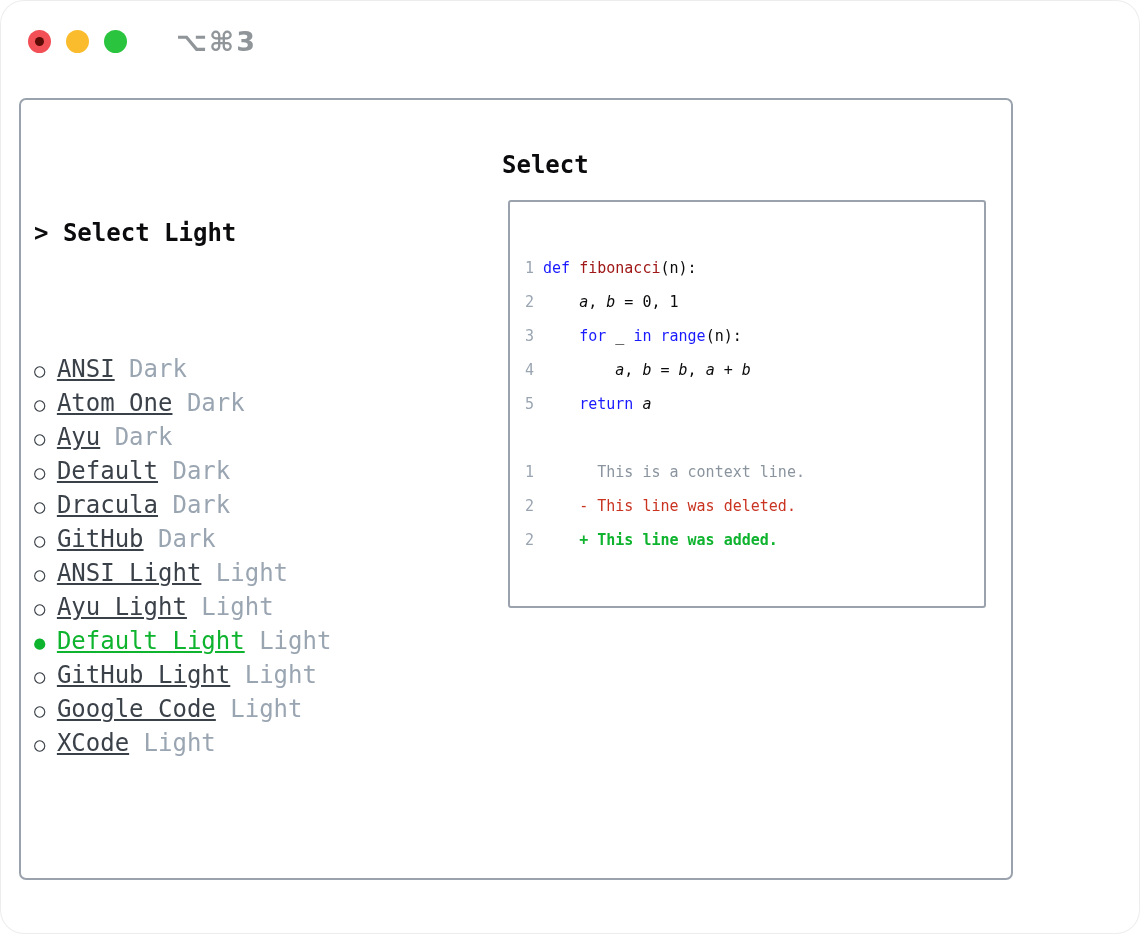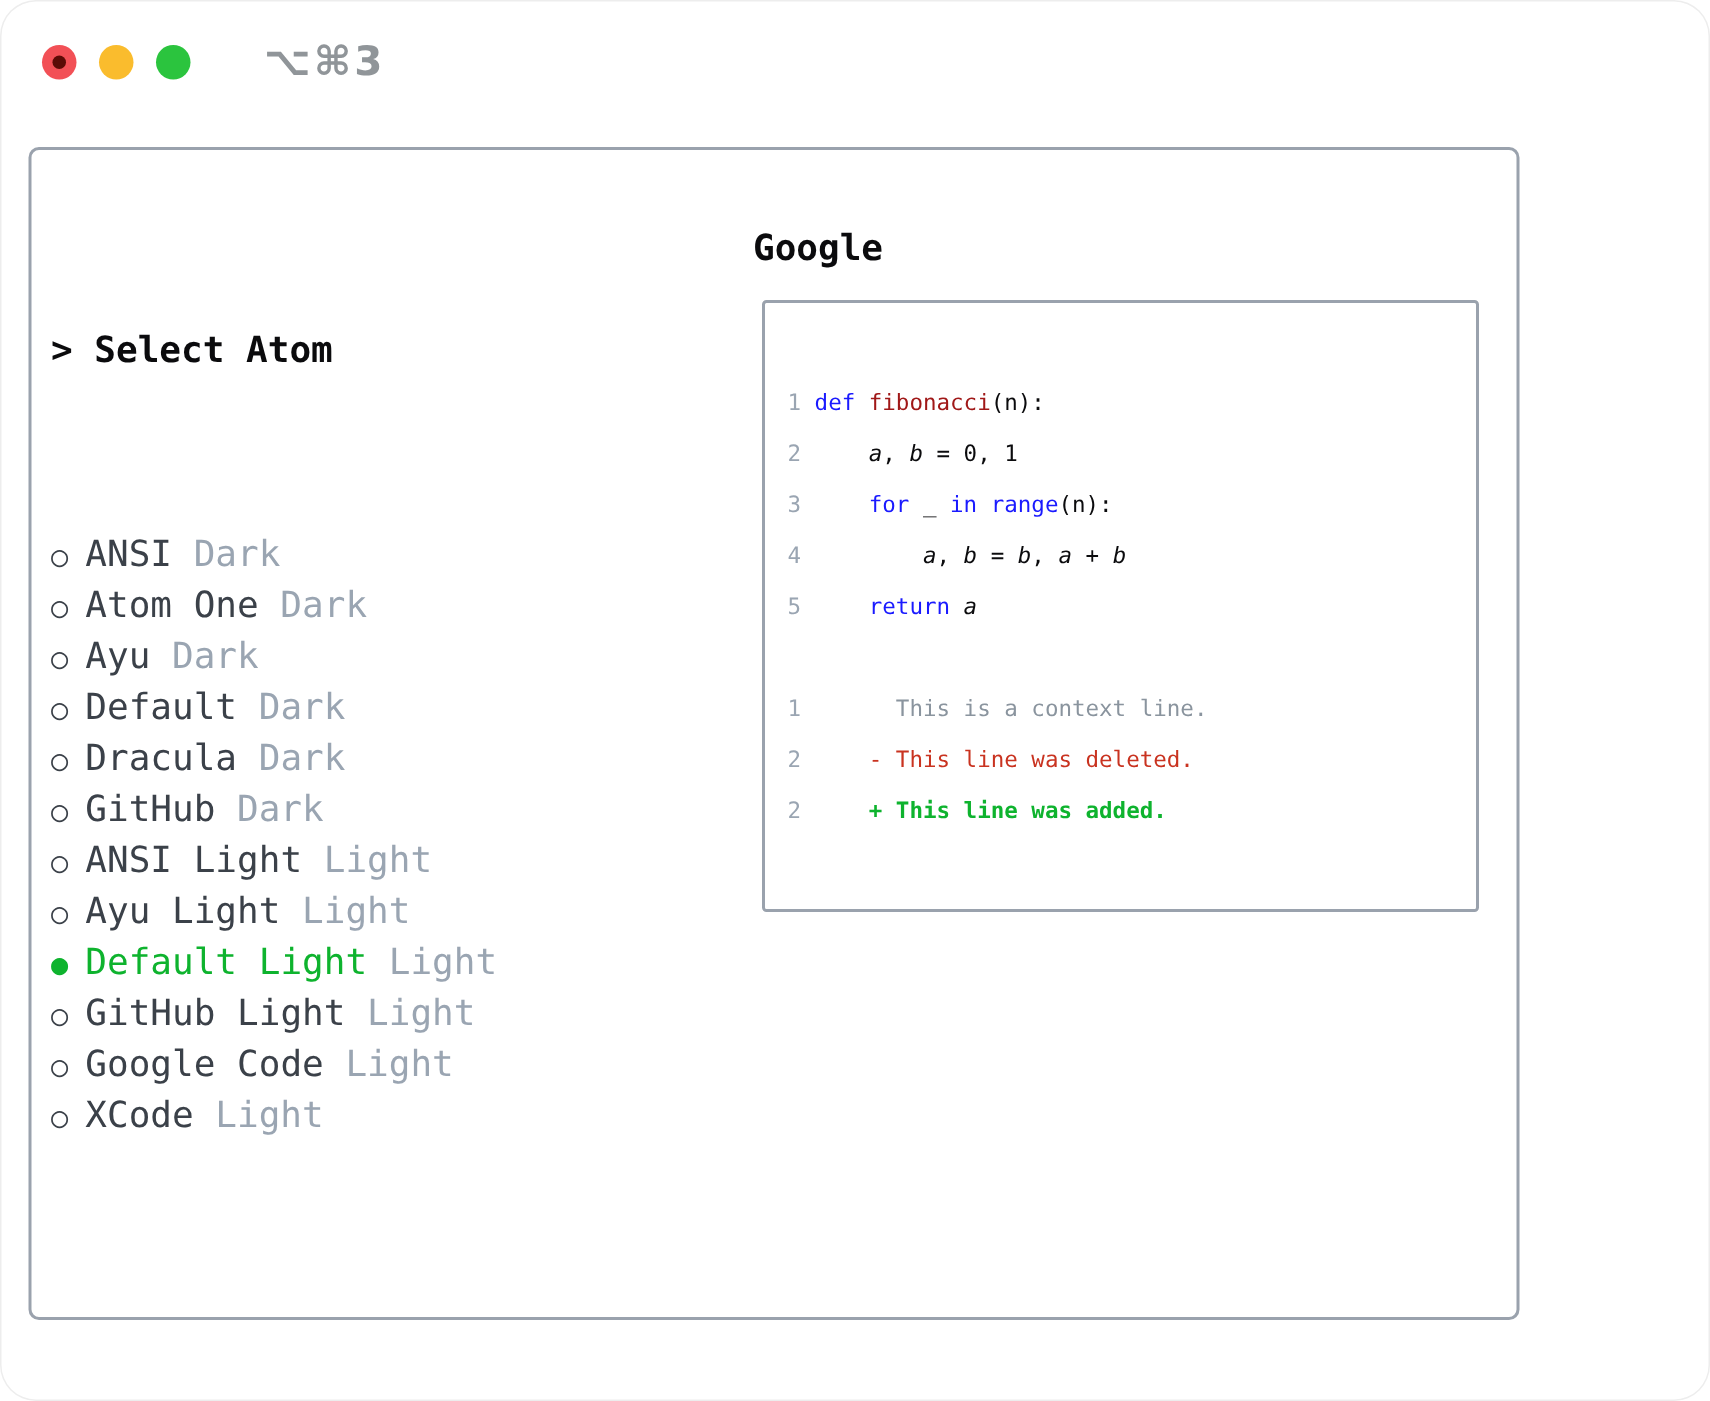--- a/index.html
+++ b/index.html
@@ -44,21 +44,21 @@
   .left-col{
     position:absolute;left:13px;top:48px;
     font-size:24px;line-height:34px;white-space:pre;color:var(--dark-text);
   }
   .row{height:34px;line-height:34px;}
   .marker{display:inline-block;width:2ch;}
   .m-arrow{color:var(--black-text);font-weight:bold;}
   .m-un{color:var(--dark-text);font-size:19px;}
   .m-sel{color:var(--accent-green);font-size:19px;}
   .hdr{font-weight:bold;color:var(--black-text);}
-  .name{color:var(--dark-text);}
+  .name{color:var(--dark-text);text-decoration:underline;}
   .theme-item.selected .name{color:var(--accent-green);}
   .variant{color:var(--muted-gray);margin-left:1ch;}
   
   .preview-title{
     position:absolute;left:481px;top:48px;height:34px;line-height:34px;
     font-size:24px;font-weight:bold;color:var(--black-text);
   }
   .preview-box{
     position:absolute;left:487px;top:100px;width:478px;height:408px;
     border:2px solid var(--border-gray);border-radius:3px;box-sizing:border-box;background:#fff;
@@ -87,36 +87,36 @@
         <span class="dot"></span>
       </span>
     <span class="tl yellow"></span>
     <span class="tl green"></span>
     <span class="shortcut">⌥⌘3</span>
   </div>
 
   <div class="main-box">
 
     <div class="left-col">
-      <div class="row header"><span class="marker m-arrow">&gt;</span><span class="hdr">Select Atom</span></div>
+      <div class="row header"><span class="marker m-arrow">&gt;</span><span class="hdr">Select Light</span></div>
 
       <div id="theme-list"><div class="row theme-item"><span class="marker m-un">○</span><span class="name">ANSI</span><span class="variant">Dark</span></div><div class="row theme-item"><span class="marker m-un">○</span><span class="name">Atom One</span><span class="variant">Dark</span></div><div class="row theme-item"><span class="marker m-un">○</span><span class="name">Ayu</span><span class="variant">Dark</span></div><div class="row theme-item"><span class="marker m-un">○</span><span class="name">Default</span><span class="variant">Dark</span></div><div class="row theme-item"><span class="marker m-un">○</span><span class="name">Dracula</span><span class="variant">Dark</span></div><div class="row theme-item"><span class="marker m-un">○</span><span class="name">GitHub</span><span class="variant">Dark</span></div><div class="row theme-item"><span class="marker m-un">○</span><span class="name">ANSI Light</span><span class="variant">Light</span></div><div class="row theme-item"><span class="marker m-un">○</span><span class="name">Ayu Light</span><span class="variant">Light</span></div><div class="row theme-item selected"><span class="marker m-sel">●</span><span class="name">Default Light</span><span class="variant">Light</span></div><div class="row theme-item"><span class="marker m-un">○</span><span class="name">GitHub Light</span><span class="variant">Light</span></div><div class="row theme-item"><span class="marker m-un">○</span><span class="name">Google Code</span><span class="variant">Light</span></div><div class="row theme-item"><span class="marker m-un">○</span><span class="name">XCode</span><span class="variant">Light</span></div></div>
 
       <div class="row"></div>
 
       
 
       
 
       
 
       
       
     </div>
 
-    <div class="preview-title">Google</div>
+    <div class="preview-title">Select</div>
 
     <div class="preview-box">
       <div class="preview-code" id="preview-code"><div class="code-line"><span class="seg-num">1</span><span class="seg-plain"> </span><span class="seg-kw">def</span><span class="seg-plain"> </span><span class="seg-fn">fibonacci</span><span class="seg-plain">(n):</span></div><div class="code-line"><span class="seg-num">2</span><span class="seg-plain">     </span><span class="seg-var">a</span><span class="seg-plain">, </span><span class="seg-var">b</span><span class="seg-plain"> = 0, 1</span></div><div class="code-line"><span class="seg-num">3</span><span class="seg-plain">     </span><span class="seg-kw">for</span><span class="seg-plain"> _ </span><span class="seg-kw">in</span><span class="seg-plain"> </span><span class="seg-kw">range</span><span class="seg-plain">(n):</span></div><div class="code-line"><span class="seg-num">4</span><span class="seg-plain">         </span><span class="seg-var">a</span><span class="seg-plain">, </span><span class="seg-var">b</span><span class="seg-plain"> = </span><span class="seg-var">b</span><span class="seg-plain">, </span><span class="seg-var">a</span><span class="seg-plain"> + </span><span class="seg-var">b</span></div><div class="code-line"><span class="seg-num">5</span><span class="seg-plain">     </span><span class="seg-kw">return</span><span class="seg-plain"> </span><span class="seg-var">a</span></div><div class="code-line"></div><div class="code-line"><span class="seg-num">1</span><span class="seg-ctx">       This is a context line.</span></div><div class="code-line"><span class="seg-num">2</span><span class="seg-del">     - This line was deleted.</span></div><div class="code-line"><span class="seg-num">2</span><span class="seg-add">     + This line was added.</span></div></div>
     </div>
 
   </div>
 </div>
 
 </body></html>

